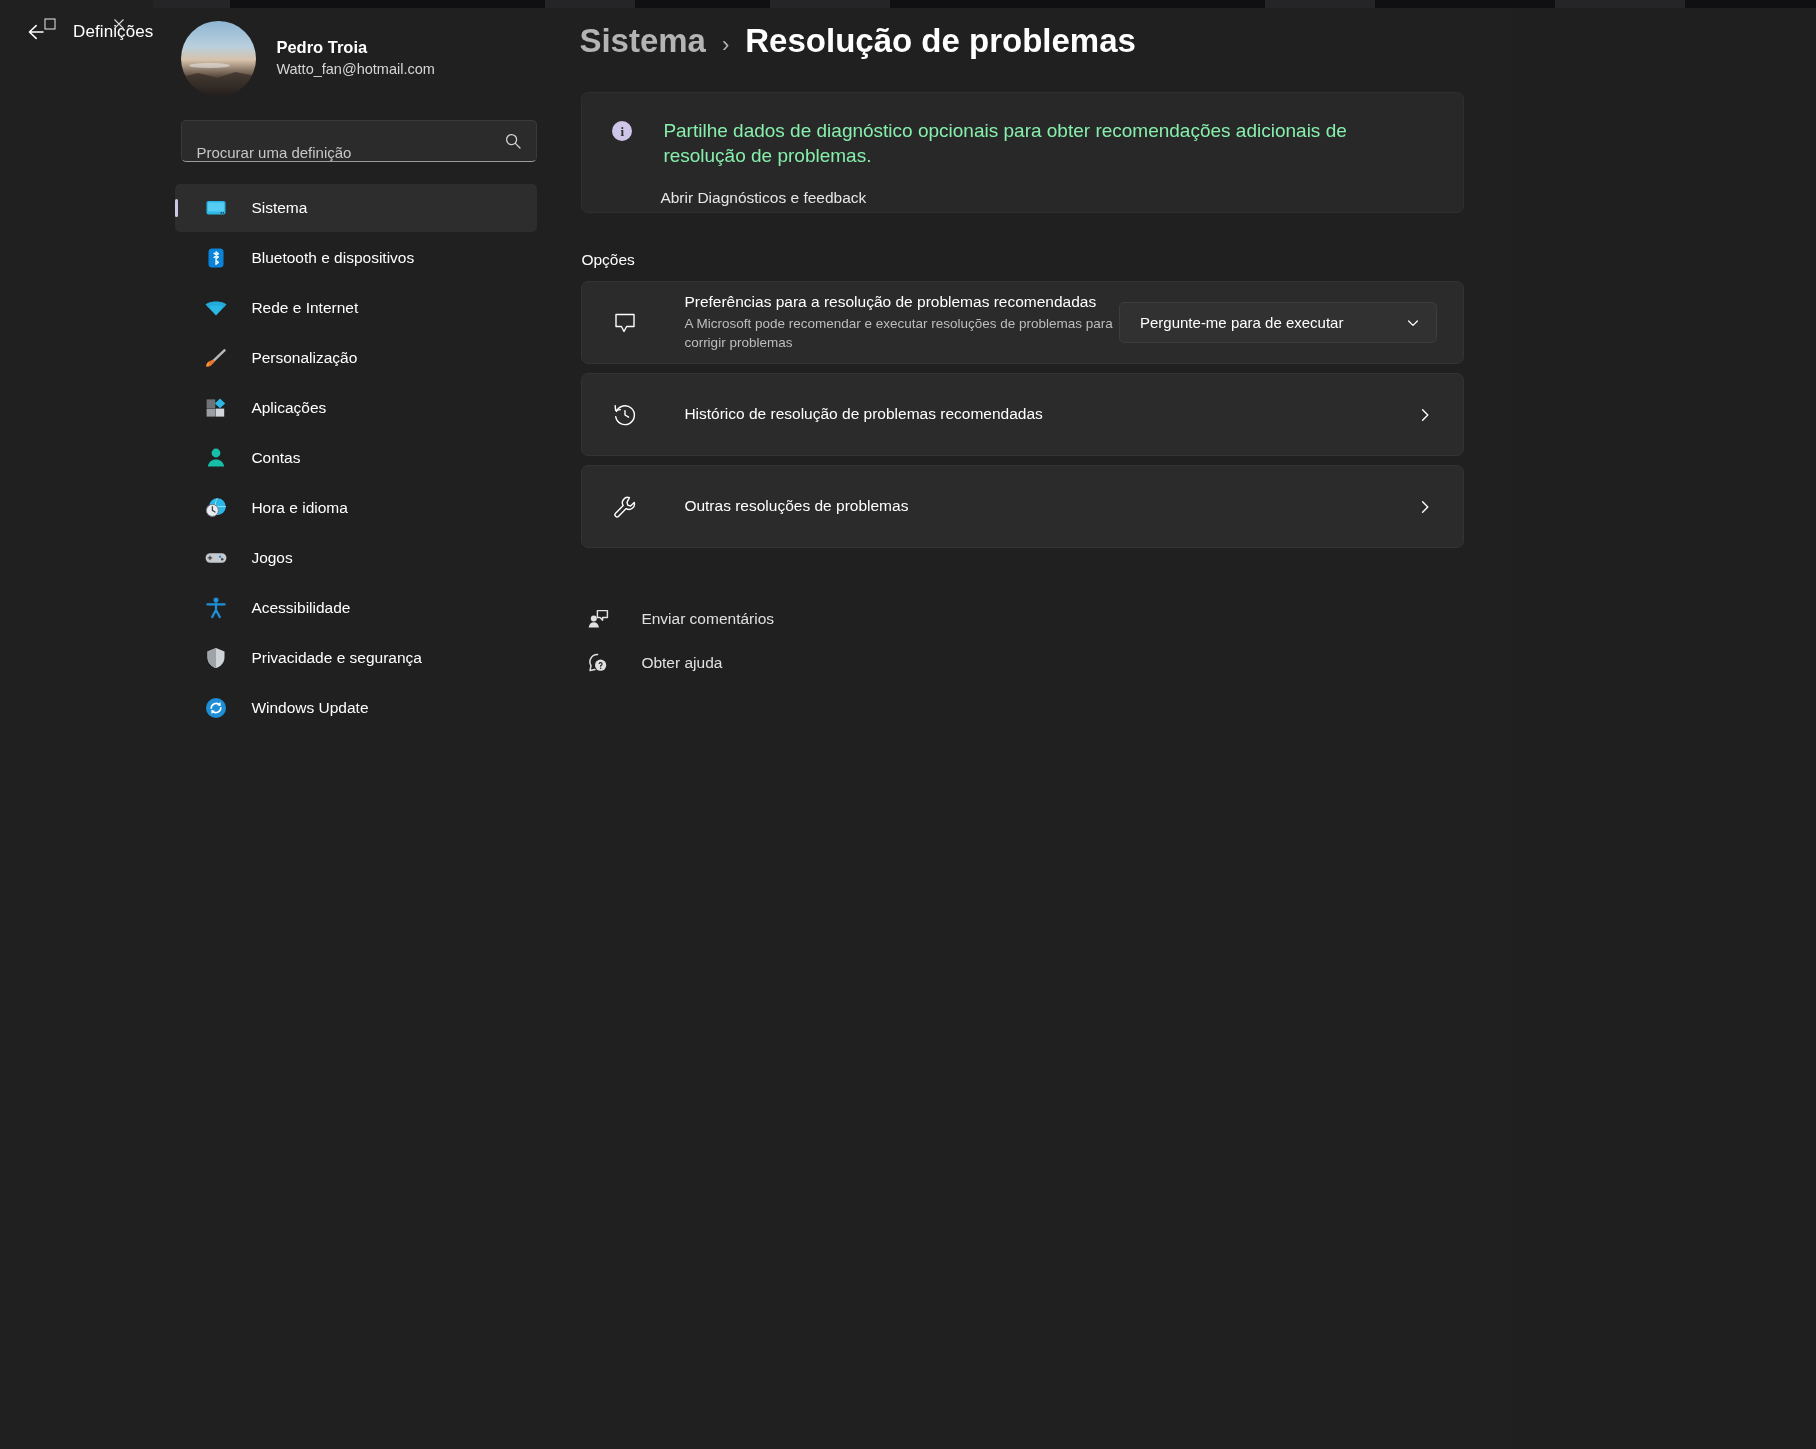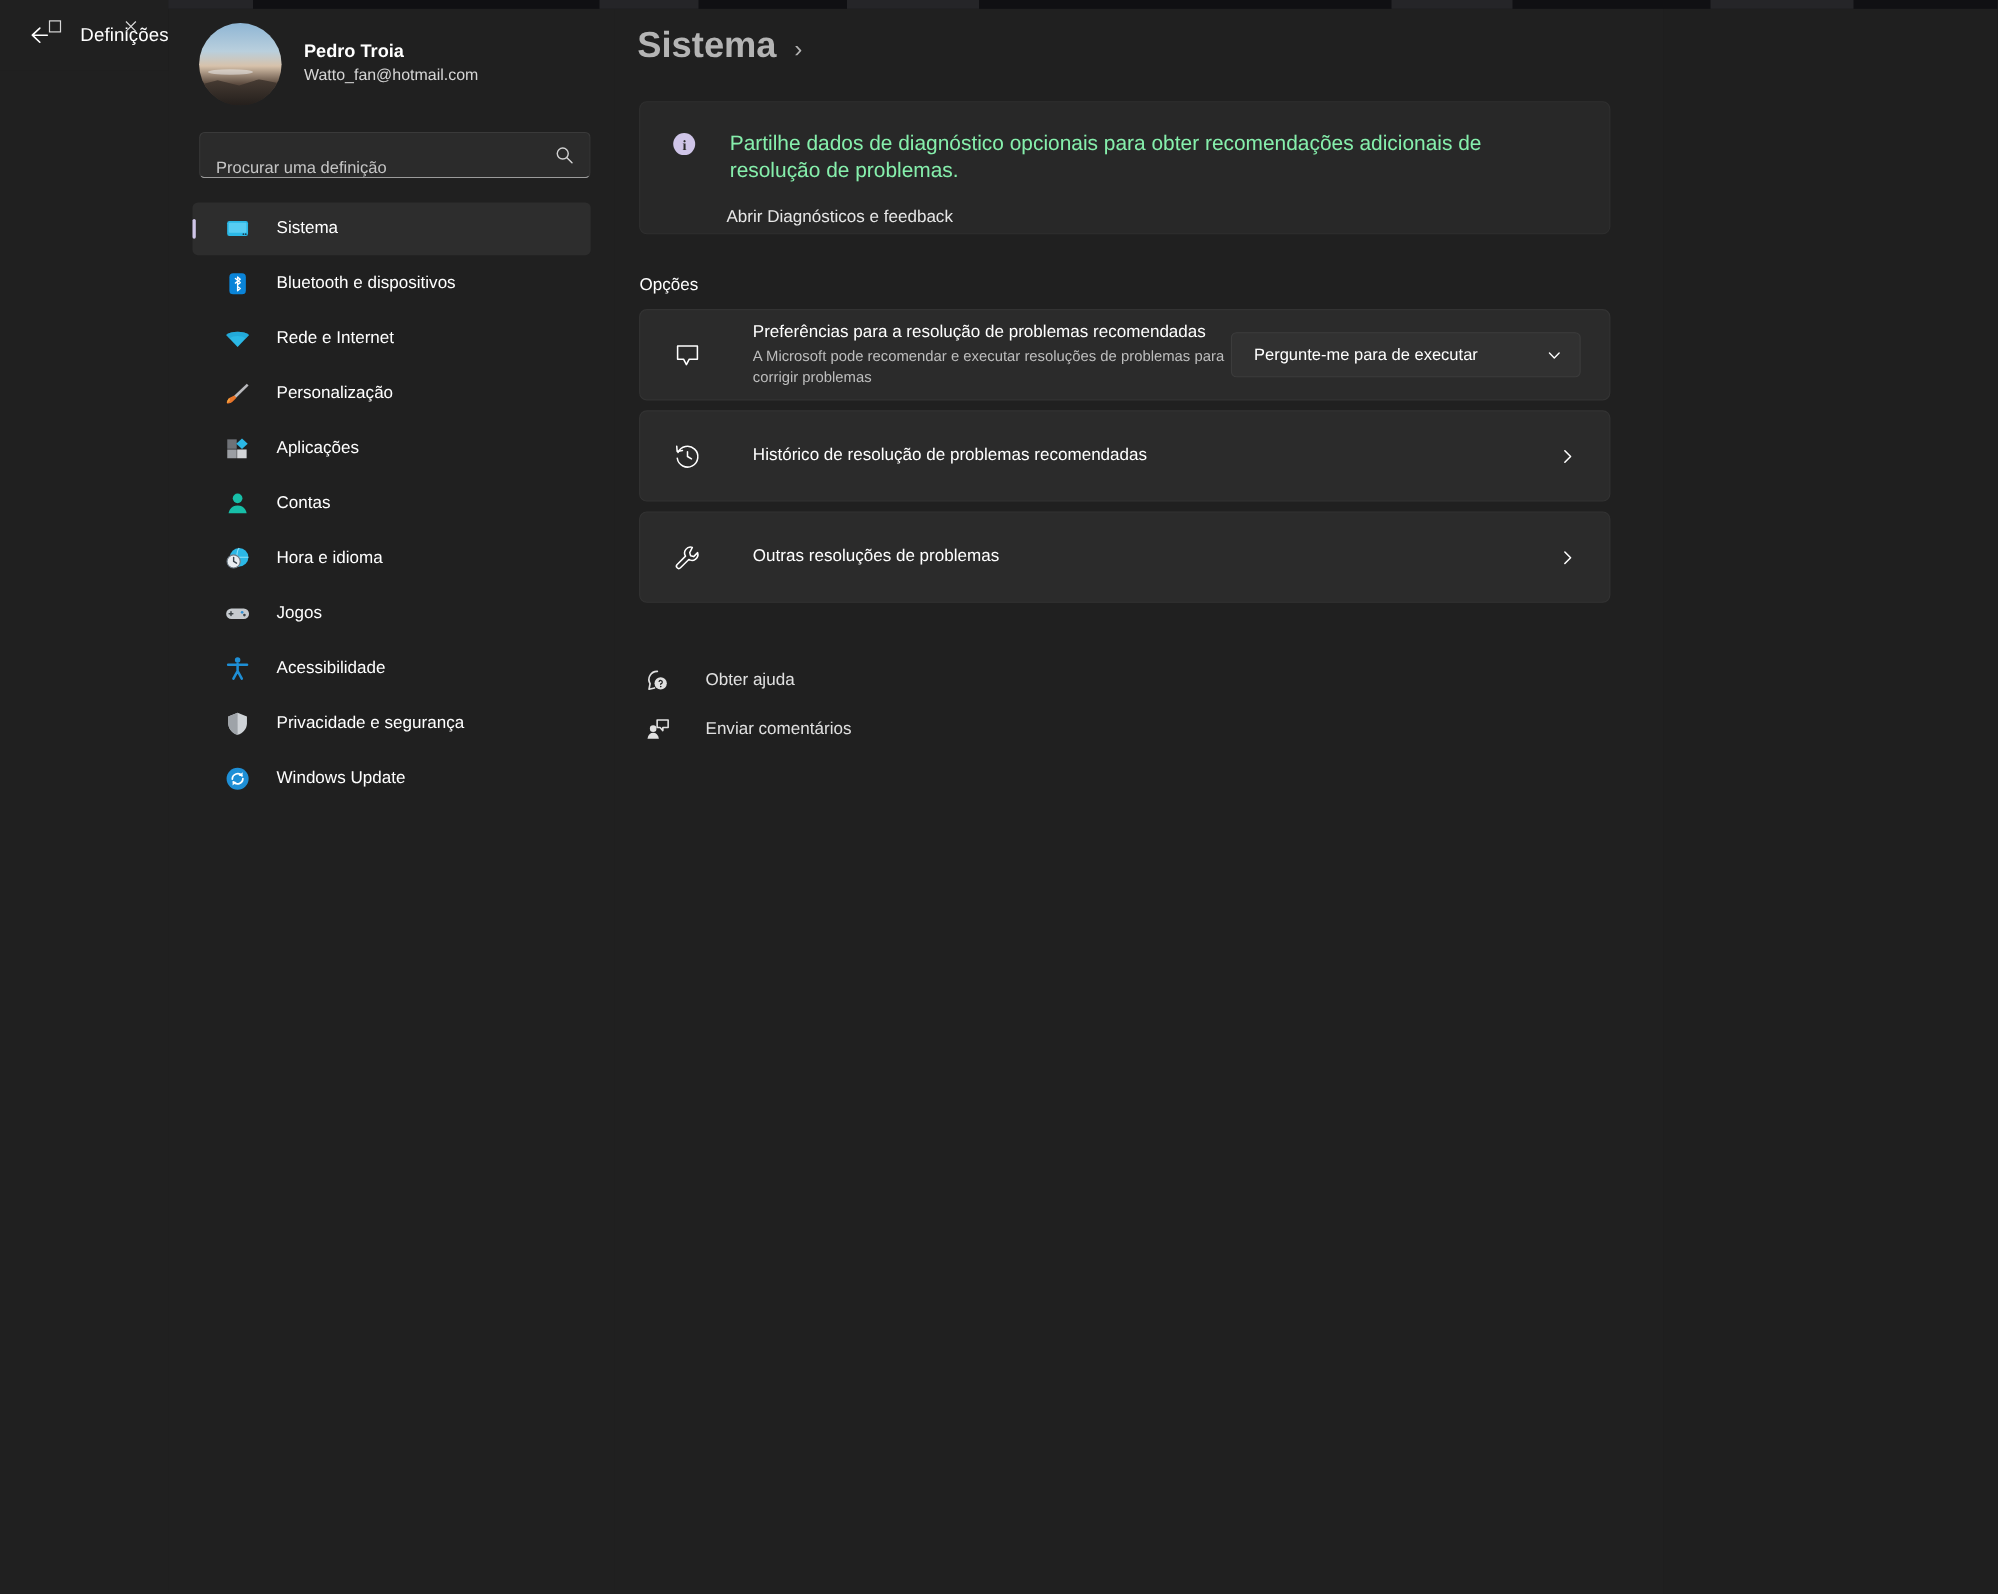--- a/index.html
+++ b/index.html
@@ -537,20 +537,21 @@
         </div>
 
       </div>
     </div>
 
     <div class="main">
 
       <div class="breadcrumb">
         <span class="bc-parent">Sistema</span>
         <span class="bc-sep">›</span>
+        <span class="bc-current">Resolução de problemas</span>
       </div>
 
       <div class="banner">
         <div class="banner-row">
           <span class="info-icon">
               <span>i</span>
             </span>
           <span class="banner-text">Partilhe dados de diagnóstico opcionais para obter recomendações adicionais de resolução de problemas.</span>
         </div>
         <div class="banner-link">Abrir Diagnósticos e feedback</div>
@@ -609,35 +610,35 @@
           <svg width="16" height="16" viewBox="0 0 16 16">
             <path d="M5.6 2.8 L10.8 8 L5.6 13.2" fill="none" stroke="#ffffff" stroke-width="1.4" stroke-linecap="round" stroke-linejoin="round"></path>
           </svg>
         </span>
       </div>
 
       <div class="footer-links">
         <div class="flink">
           <span class="flink-ico">
             <svg width="22" height="22" viewBox="0 0 22 22">
+              <circle cx="6.8" cy="10.4" r="3" fill="#e0e0e0"></circle>
+              <path d="M1.6 19.6 C2.2 16 4.2 14.2 6.8 14.2 C9.4 14.2 11.4 16 12 19.6 Z" fill="#e0e0e0"></path>
+              <path d="M10.4 2.6 H20.4 V9.4 H15.6 L15.6 12.2 L13 9.4 H10.4 Z" fill="none" stroke="#e0e0e0" stroke-width="1.45" stroke-linejoin="round"></path>
+            </svg>
+          </span>
+          <span class="flink-label">Enviar comentários</span>
+        </div>
+        <div class="flink">
+          <span class="flink-ico">
+            <svg width="22" height="22" viewBox="0 0 22 22">
               <path d="M10.6 2.4 A7.4 7.4 0 0 0 4 13.6 L3 18.6 L8 17.4" fill="none" stroke="#e0e0e0" stroke-width="1.5" stroke-linecap="round" stroke-linejoin="round"></path>
               <circle cx="13.6" cy="13.2" r="5.6" fill="#e0e0e0"></circle>
               <path d="M12.2 11.5 A1.5 1.5 0 1 1 13.7 13.6 V14.2" fill="none" stroke="#202020" stroke-width="1.15" stroke-linecap="round"></path>
               <circle cx="13.7" cy="16.2" r=".75" fill="#202020"></circle>
             </svg>
           </span>
           <span class="flink-label">Obter ajuda</span>
         </div>
-        <div class="flink">
-          <span class="flink-ico">
-            <svg width="22" height="22" viewBox="0 0 22 22">
-              <circle cx="6.8" cy="10.4" r="3" fill="#e0e0e0"></circle>
-              <path d="M1.6 19.6 C2.2 16 4.2 14.2 6.8 14.2 C9.4 14.2 11.4 16 12 19.6 Z" fill="#e0e0e0"></path>
-              <path d="M10.4 2.6 H20.4 V9.4 H15.6 L15.6 12.2 L13 9.4 H10.4 Z" fill="none" stroke="#e0e0e0" stroke-width="1.45" stroke-linejoin="round"></path>
-            </svg>
-          </span>
-          <span class="flink-label">Enviar comentários</span>
-        </div>
       </div>
 
     </div>
   </div>
 </div>
 
 </body></html>

